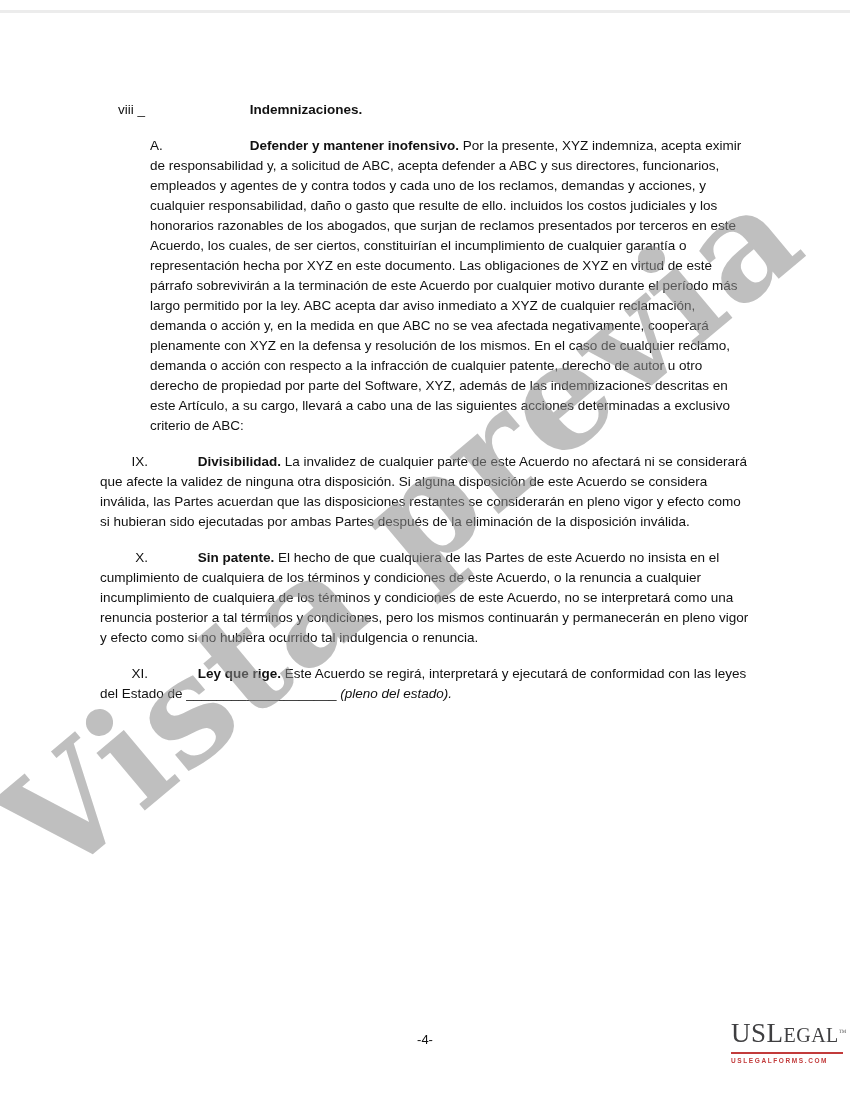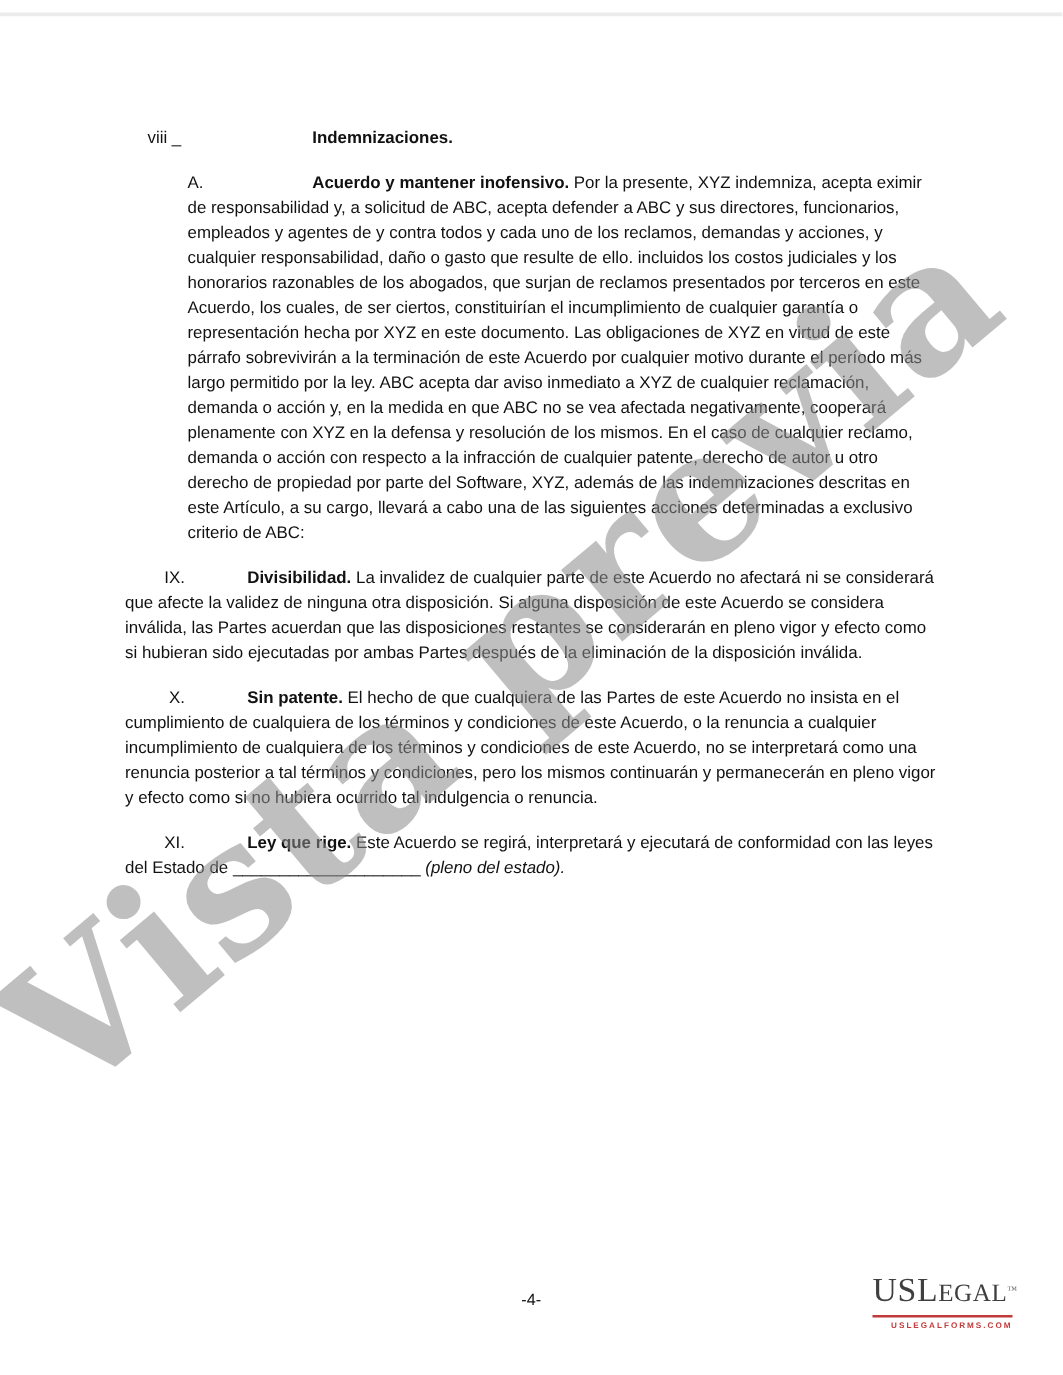--- a/index.html
+++ b/index.html
@@ -56,22 +56,22 @@
     pointer-events:none;
   }
 
   .page-number {
     position:absolute; top:1032px; left:0; width:100%;
     text-align:center; font-size:13px; color:#111;
     z-index:2;
   }
 
   .logo {
-    position:absolute; right:40px; bottom:36px;
-    text-align:right; z-index:2;
+    position:absolute; right:7px; bottom:36px;
+    text-align:left; z-index:2;
     width:112px;
   }
   .logo-main {
     font-family:"Liberation Serif", serif;
     color:#3f3f41;
     line-height:26px;
     white-space:nowrap;
   }
   .logo-part1 { font-size:27px; letter-spacing:0.5px; }
   .logo-part2 { font-size:20px; letter-spacing:0.5px; }
@@ -93,21 +93,21 @@
   <div class="content">
 
 
     <p class="para ind-viii">
       <span class="num num-viii">viii _</span>
       <span class="bold">Indemnizaciones.</span>
     </p>
 
     <p class="para ind-1 mb-sm">
       <span class="num num-a">A.</span>
-      <span class="bold">Acuerdo y mantener inofensivo.</span>
+      <span class="bold">Defender y mantener inofensivo.</span>
       <span>Por la presente, XYZ indemniza, acepta eximir de responsabilidad y, a solicitud de ABC, acepta defender a ABC y sus directores, funcionarios, empleados y agentes de y contra todos y cada uno de los reclamos, demandas y acciones, y cualquier responsabilidad, daño o gasto que resulte de ello. incluidos los costos judiciales y los honorarios razonables de los abogados, que surjan de reclamos presentados por terceros en este Acuerdo, los cuales, de ser ciertos, constituirían el incumplimiento de cualquier garantía o representación hecha por XYZ en este documento. Las obligaciones de XYZ en virtud de este párrafo sobrevivirán a la terminación de este Acuerdo por cualquier motivo durante el período más largo permitido por la ley. ABC acepta dar aviso inmediato a XYZ de cualquier reclamación, demanda o acción y, en la medida en que ABC no se vea afectada negativamente, cooperará plenamente con XYZ en la defensa y resolución de los mismos. En el caso de cualquier reclamo, demanda o acción con respecto a la infracción de cualquier patente, derecho de autor u otro derecho de propiedad por parte del Software, XYZ, además de las indemnizaciones descritas en este Artículo, a su cargo, llevará a cabo una de las siguientes acciones determinadas a exclusivo criterio de ABC:</span>
     </p>
 
 
 
     <p class="para">
       <span class="num num-rom">IX.</span>
       <span class="bold">Divisibilidad.</span>
       <span>La invalidez de cualquier parte de este Acuerdo no afectará ni se considerará que afecte la validez de ninguna otra disposición. Si alguna disposición de este Acuerdo se considera inválida, las Partes acuerdan que las disposiciones restantes se considerarán en pleno vigor y efecto como si hubieran sido ejecutadas por ambas Partes después de la eliminación de la disposición inválida.</span>
     </p>

